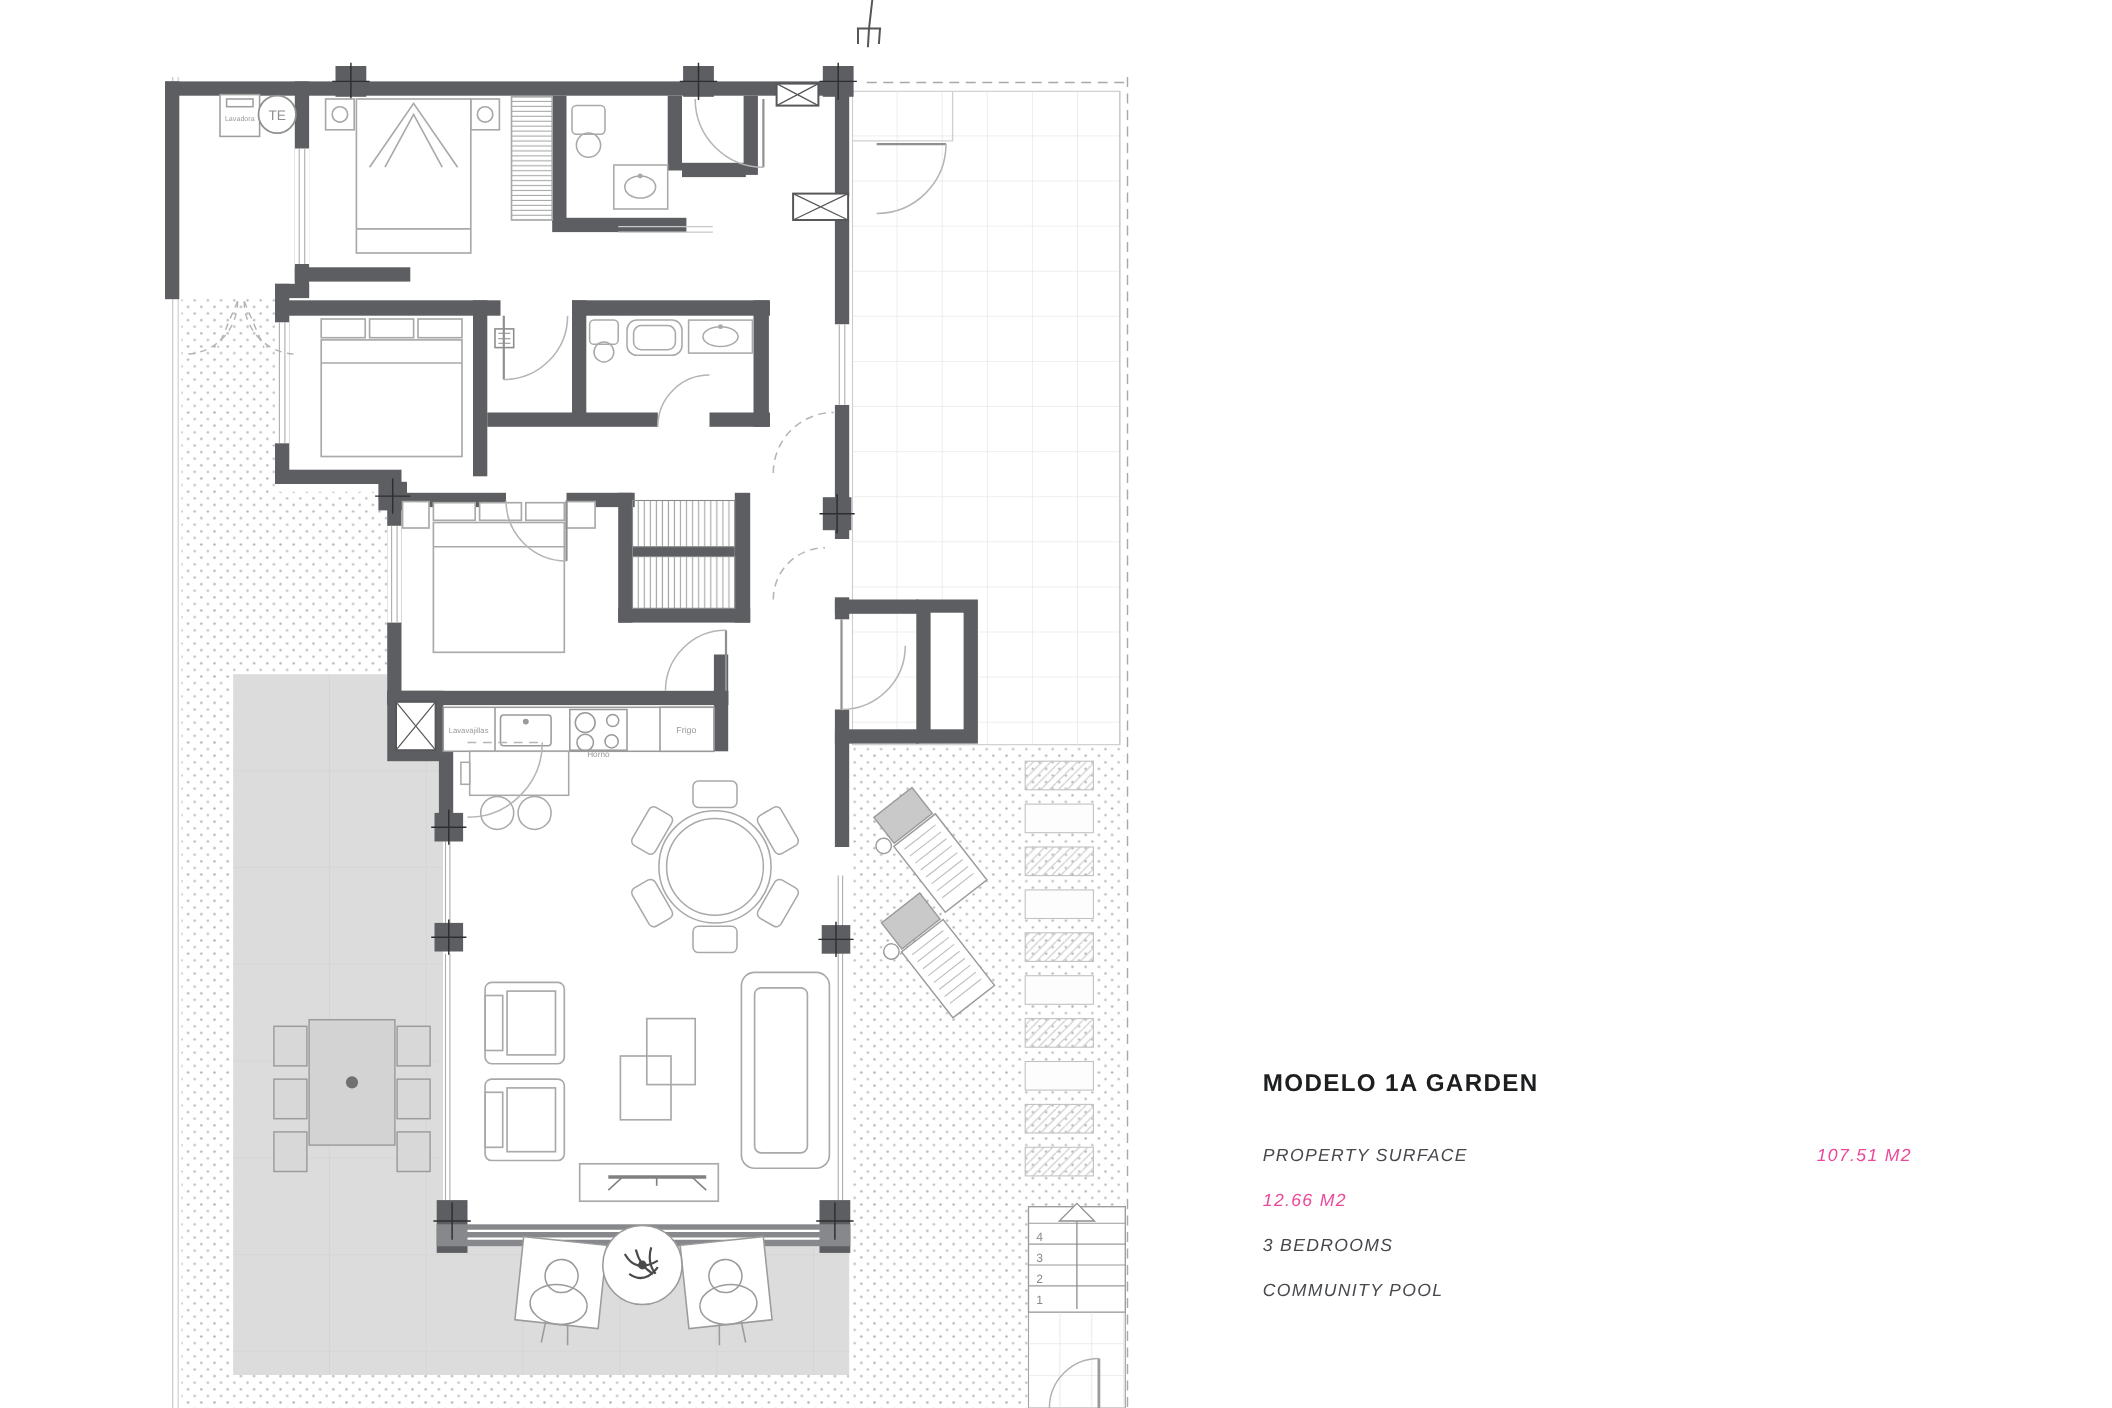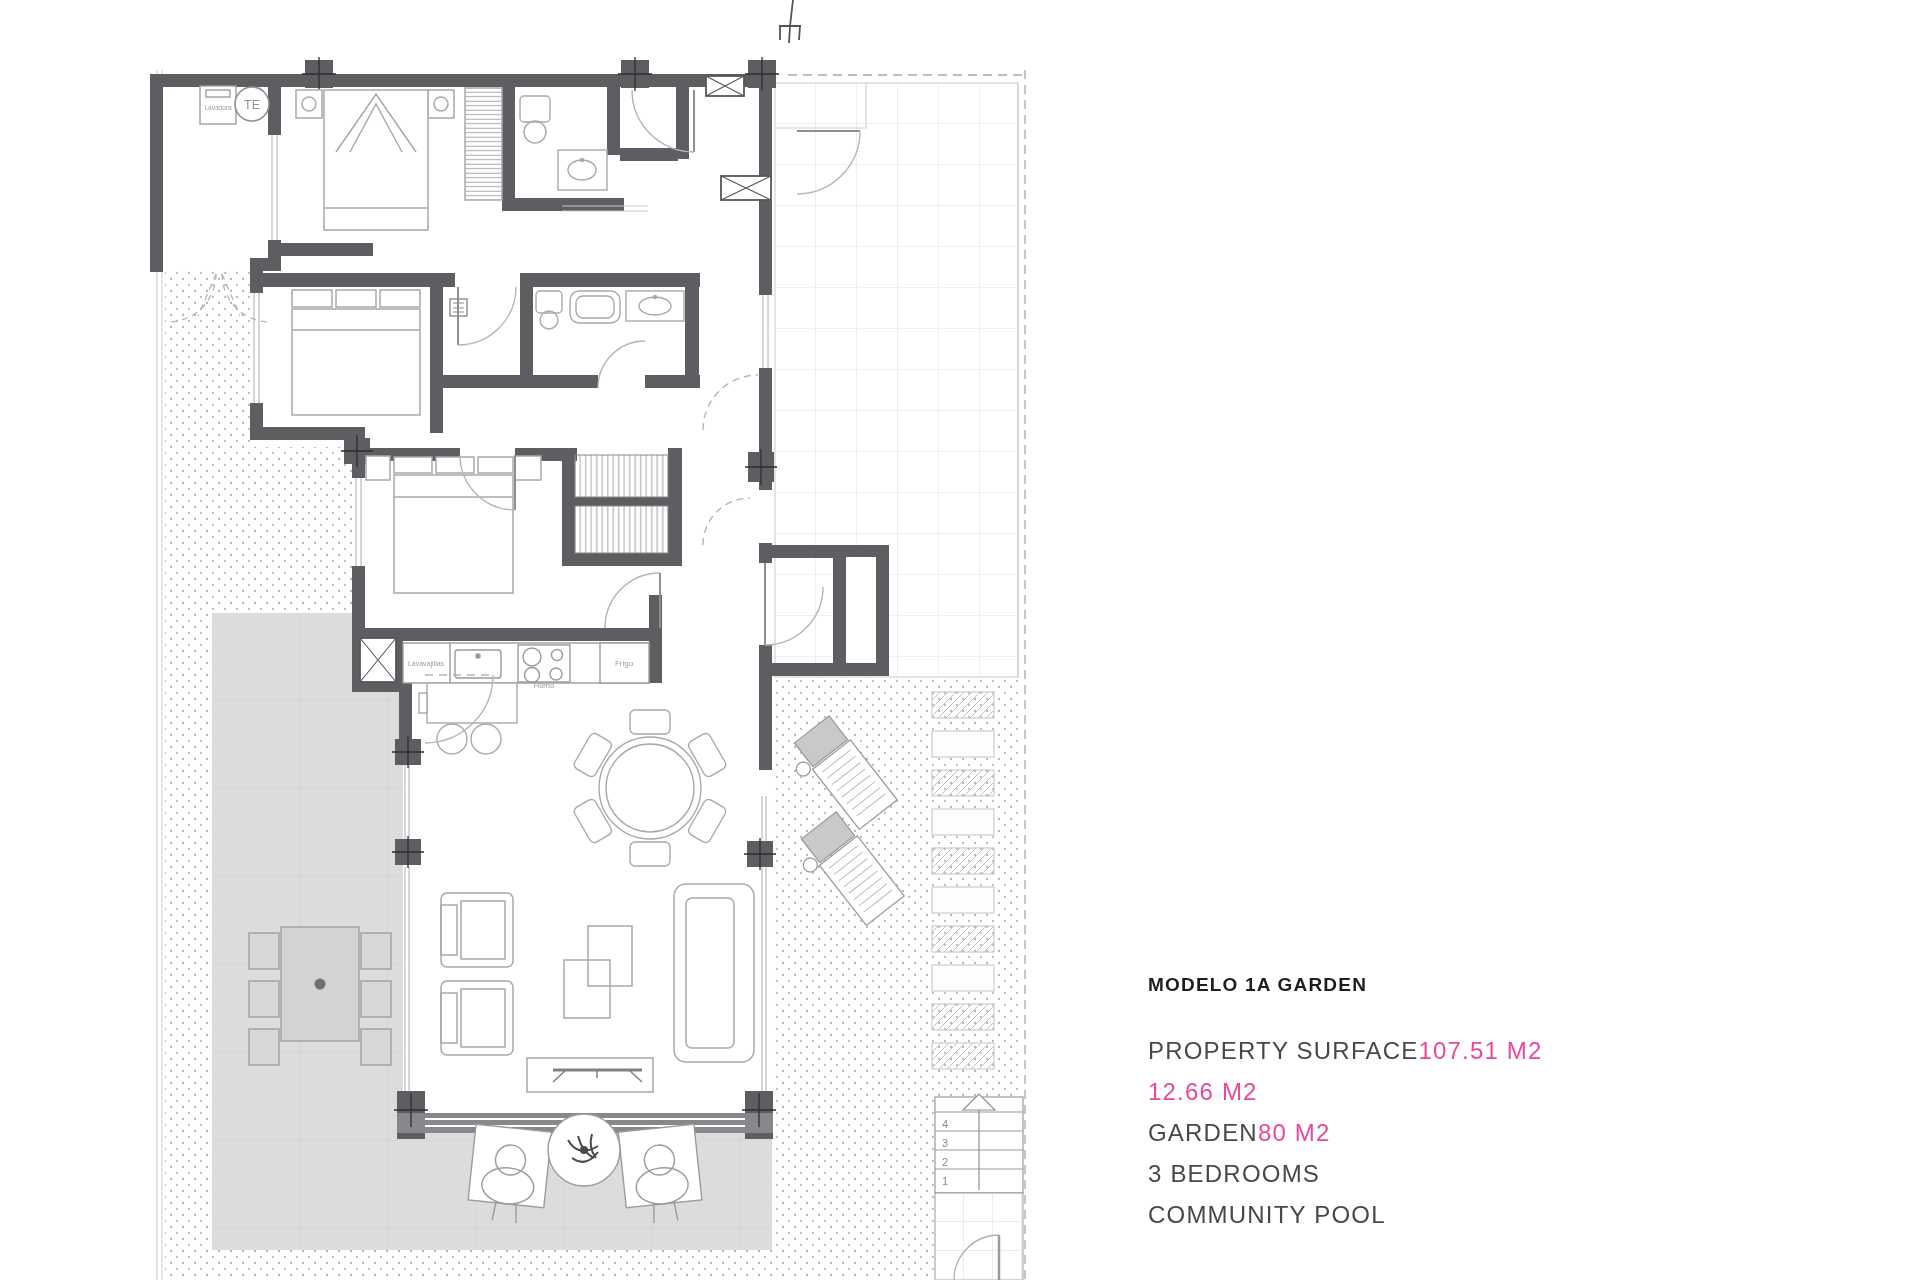--- a/index.html
+++ b/index.html
@@ -3,27 +3,28 @@
 <meta charset="utf-8">
 <style>
   html,body{margin:0;padding:0;}
   body{
     width:1920px;height:1280px;overflow:hidden;position:relative;
     background:#ffffff;font-family:"Liberation Sans",sans-serif;
   }
   svg text{font-family:"Liberation Sans",sans-serif;}
   .panel{position:absolute;left:1148px;top:968px;width:590px;}
   .panel .title{
-    font-size:19px;font-weight:700;letter-spacing:1.2px;color:#1d1e20;
+    font-size:22px;font-weight:700;letter-spacing:1.2px;color:#1d1e20;
     line-height:34px;margin:0 0 28px 0;
   }
   .panel .row{
-    display:flex;justify-content:flex-start;align-items:baseline;
-    font-size:24px;color:#46484c;letter-spacing:1.2px;line-height:41px;height:41px;
+    display:flex;justify-content:space-between;align-items:baseline;
+    font-size:16px;color:#46484c;letter-spacing:1.2px;line-height:41px;height:41px;
     font-weight:400;
+    font-style:italic;
   }
   .panel .val{color:#ec4899;}
 </style>
 </head>
 <body>
 
 <svg width="1920" height="1280" viewBox="0 0 1920 1280" style="position:absolute;left:0;top:0">
   <defs>
     <pattern id="dots" width="12" height="12" patternUnits="userSpaceOnUse">
       <circle cx="3" cy="3" r="1.15" fill="#b3b3b3"></circle>
@@ -480,24 +481,20 @@
   <div class="title">MODELO 1A GARDEN</div>
   <div class="rows">
     <div class="row">
       <span class="lbl">PROPERTY SURFACE</span>
       <span class="val">107.51 M2</span>
     </div>
     <div class="row">
       <span class="val">12.66 M2</span>
     </div>
     <div class="row">
-      <span class="lbl">GARDEN</span>
-      <span class="val">80 M2</span>
-    </div>
-    <div class="row">
       <span class="lbl">3 BEDROOMS</span>
       <span class="val"></span>
     </div>
     <div class="row">
       <span class="lbl">COMMUNITY POOL</span>
       <span class="val"></span>
     </div>
   </div>
 </div>
 

